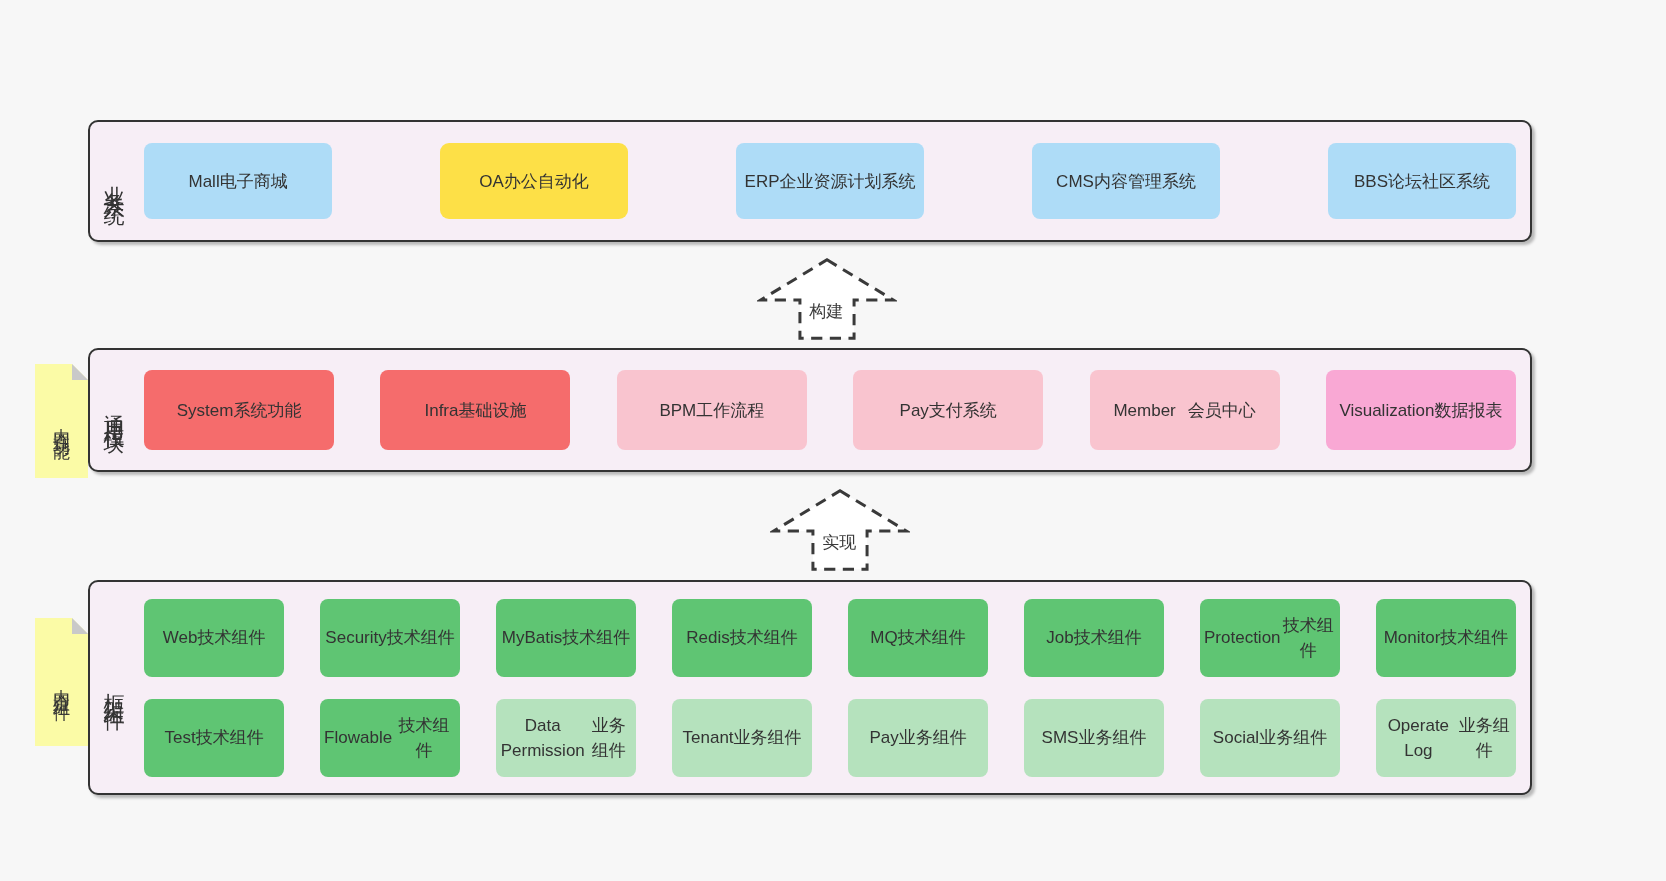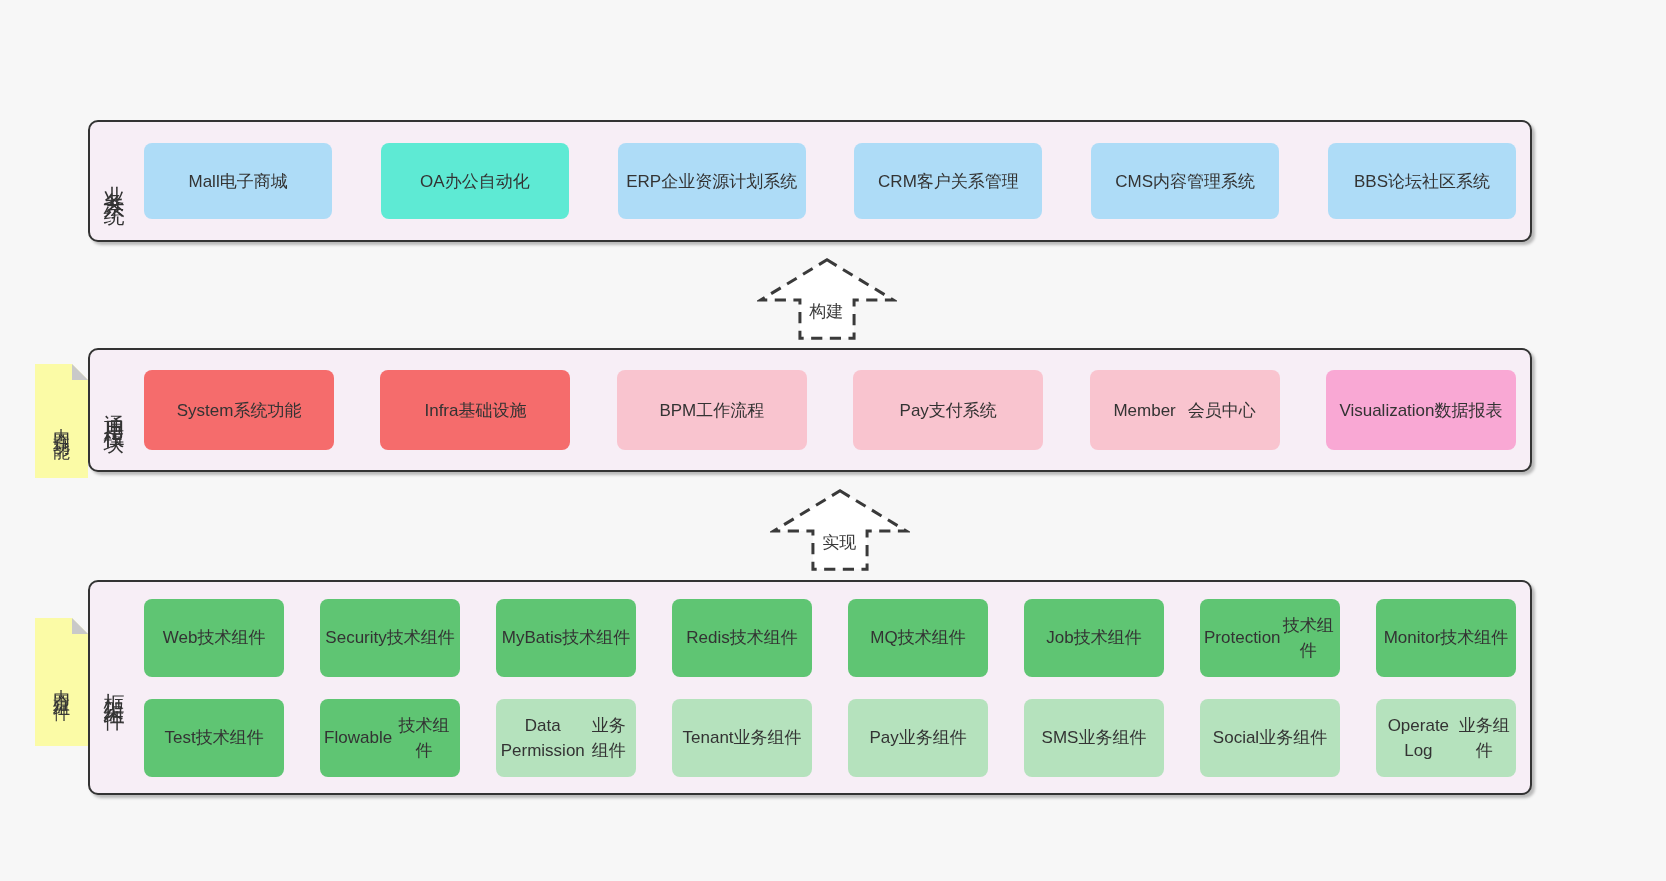--- a/index.html
+++ b/index.html
@@ -96,31 +96,27 @@
 <div class="canvas">
 
   <section class="band band-0">
     <div class="band-label">业务系统</div>
     <div class="band-rows">
         <div class="box-row">
           <div class="box" style="background: rgb(174, 220, 247);">
             <div class="box-name">Mall</div>
             <div class="box-subtitle">电子商城</div>
           </div>
-          <div class="box" style="background: #5eead4;">
+          <div class="box" style="background: #fde047; border-radius: 9px;">
             <div class="box-name">OA</div>
             <div class="box-subtitle">办公自动化</div>
           </div>
           <div class="box" style="background: rgb(174, 220, 247);">
             <div class="box-name">ERP</div>
             <div class="box-subtitle">企业资源计划系统</div>
-          </div>
-          <div class="box" style="background: rgb(174, 220, 247);">
-            <div class="box-name">CRM</div>
-            <div class="box-subtitle">客户关系管理</div>
           </div>
           <div class="box" style="background: rgb(174, 220, 247);">
             <div class="box-name">CMS</div>
             <div class="box-subtitle">内容管理系统</div>
           </div>
           <div class="box" style="background: rgb(174, 220, 247);">
             <div class="box-name">BBS</div>
             <div class="box-subtitle">论坛社区系统</div>
           </div>
         </div>

